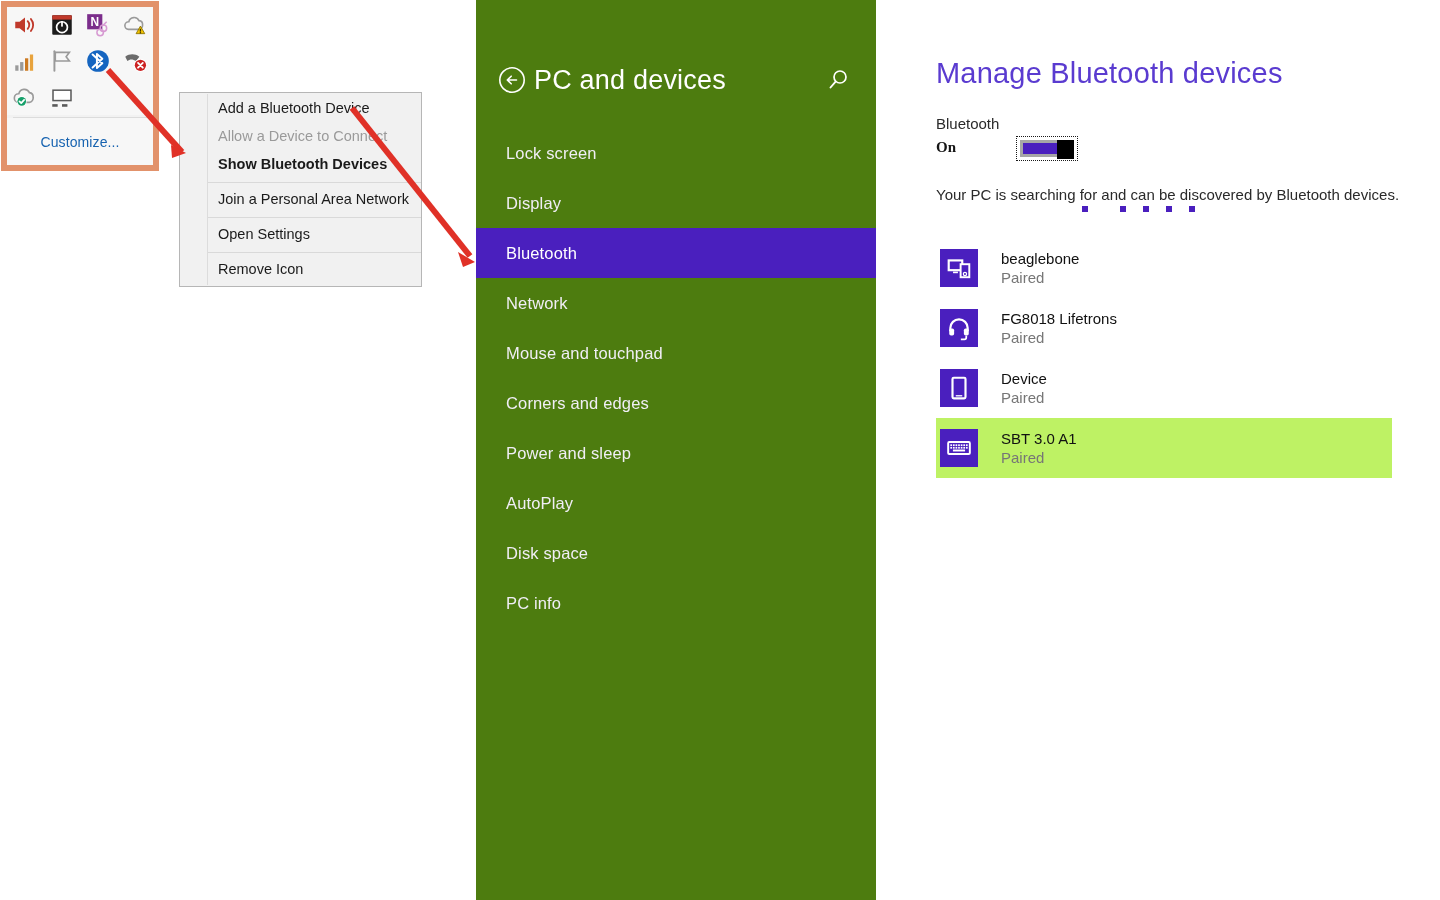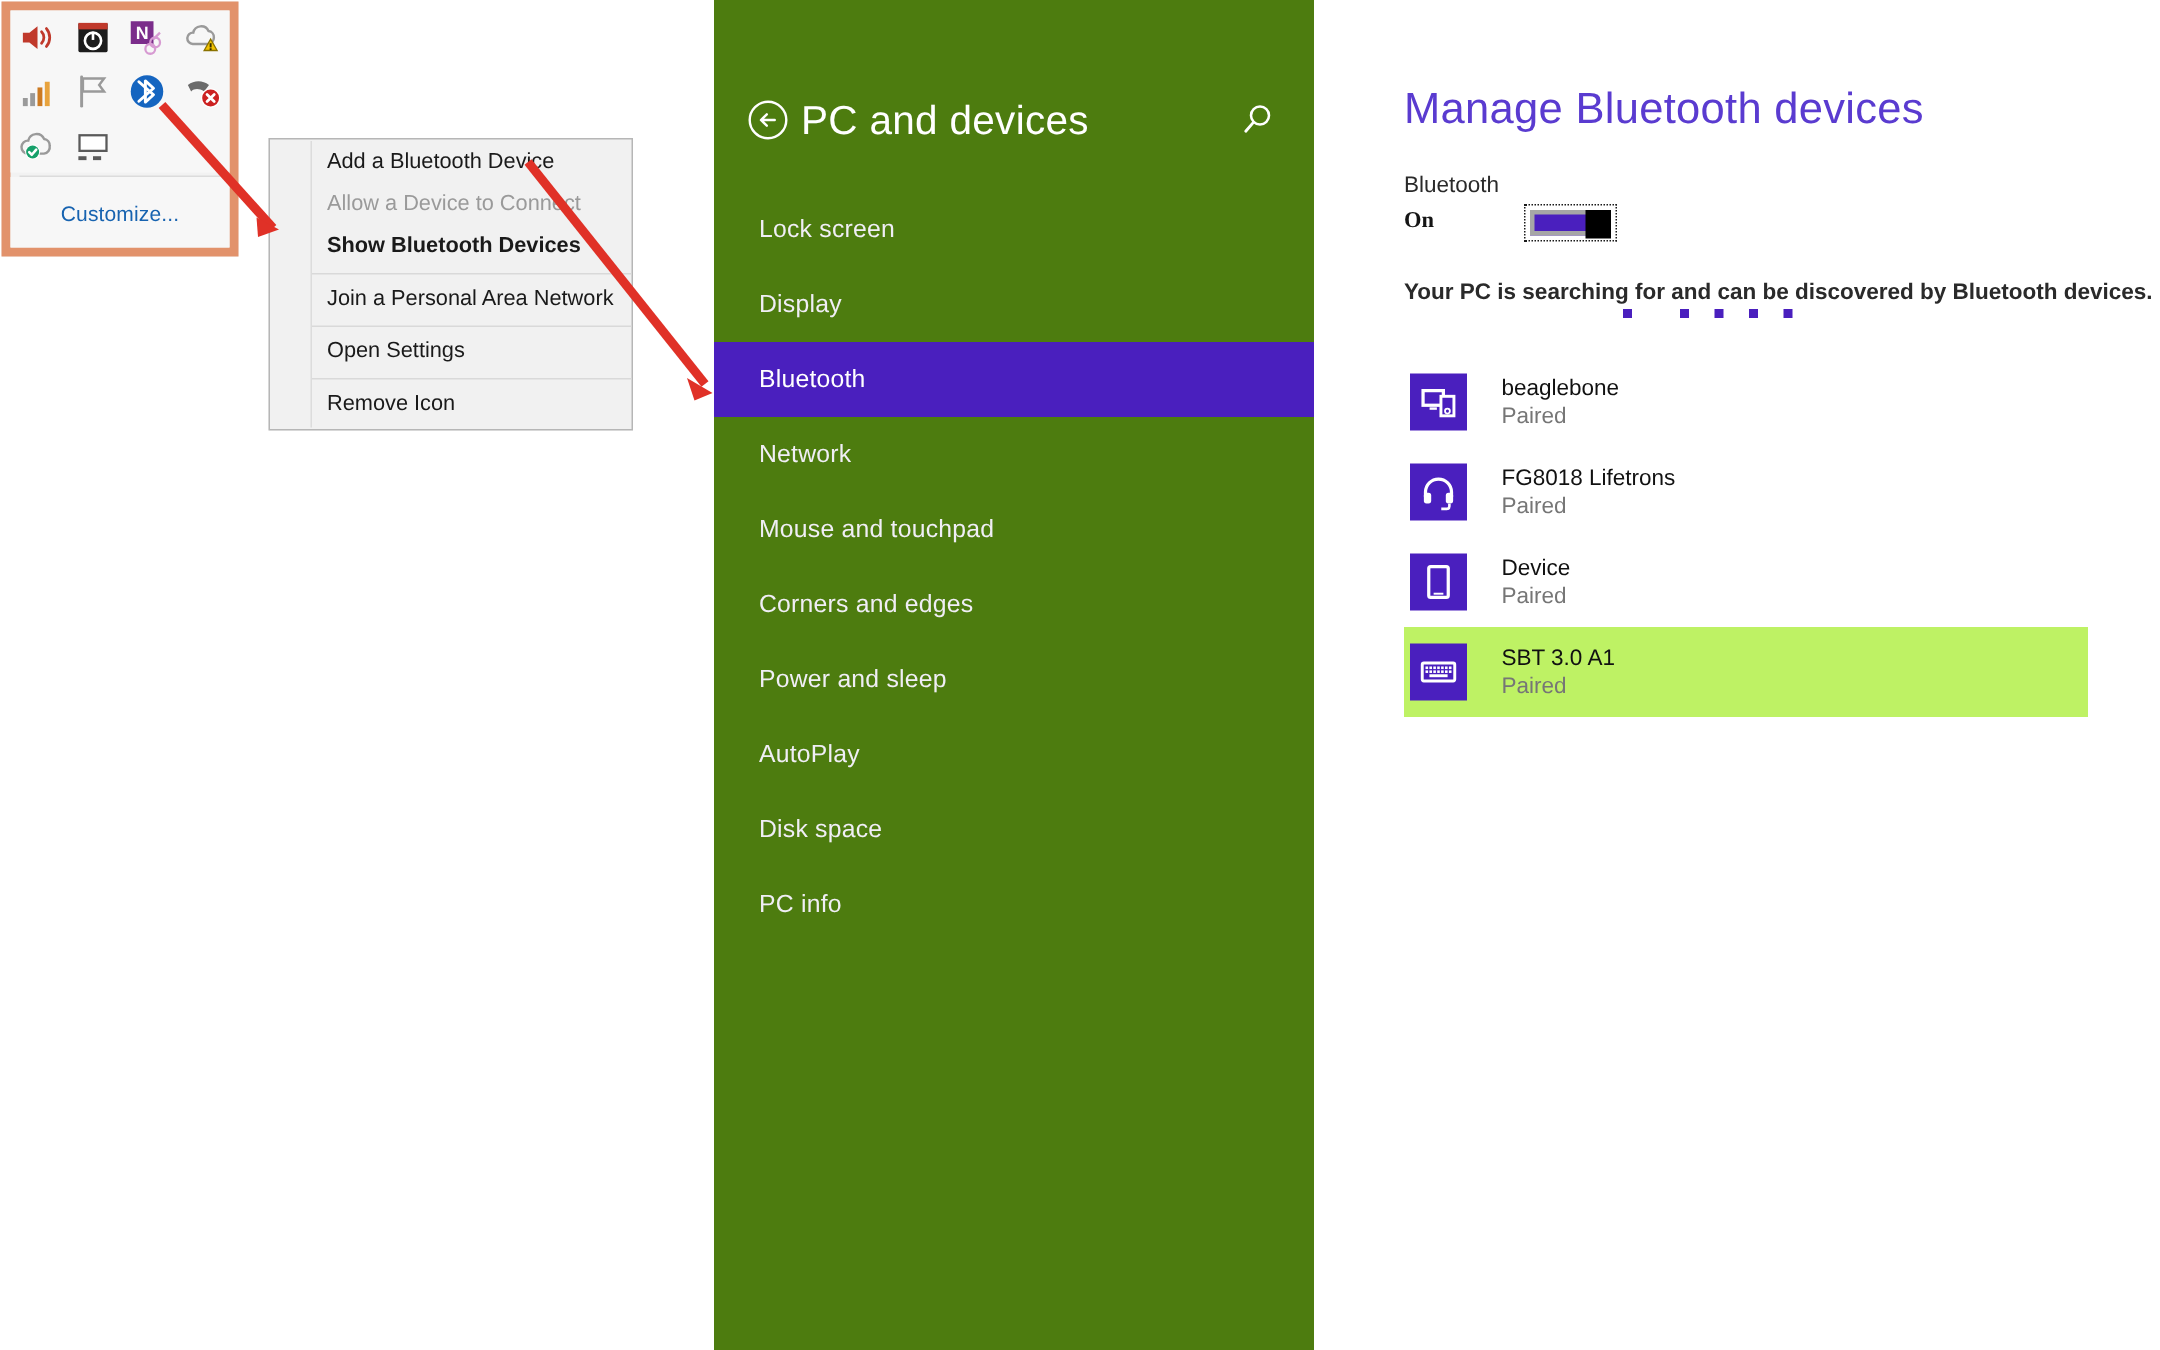--- a/index.html
+++ b/index.html
@@ -124,21 +124,21 @@
     border: 3px solid #a6a6a6;
     background: #4a1fbe;
     position: relative;
   }
   #bt-toggle .knob {
     position: absolute; right: -3px; top: -3px;
     width: 17px; height: 19px; background: #000000;
   }
   #bt-status {
     position: absolute; left: 0; top: 186px;
-    font-size: 15px; color: #2a2a2a; white-space: nowrap; font-weight: bold;
+    font-size: 15px; color: #2a2a2a; white-space: nowrap;
   }
   #bt-dots {
     position: absolute; left: 146px; top: 206px;
     display: flex; align-items: center;
   }
   #bt-dots .dot { width: 6px; height: 6px; background: #4a1fbe; }
   #bt-dots .gap-sm { width: 17px; }
   #bt-dots .gap-lg { width: 32px; }
 
   #bt-device-list { position: absolute; left: 0; top: 238px; right: 0; }

